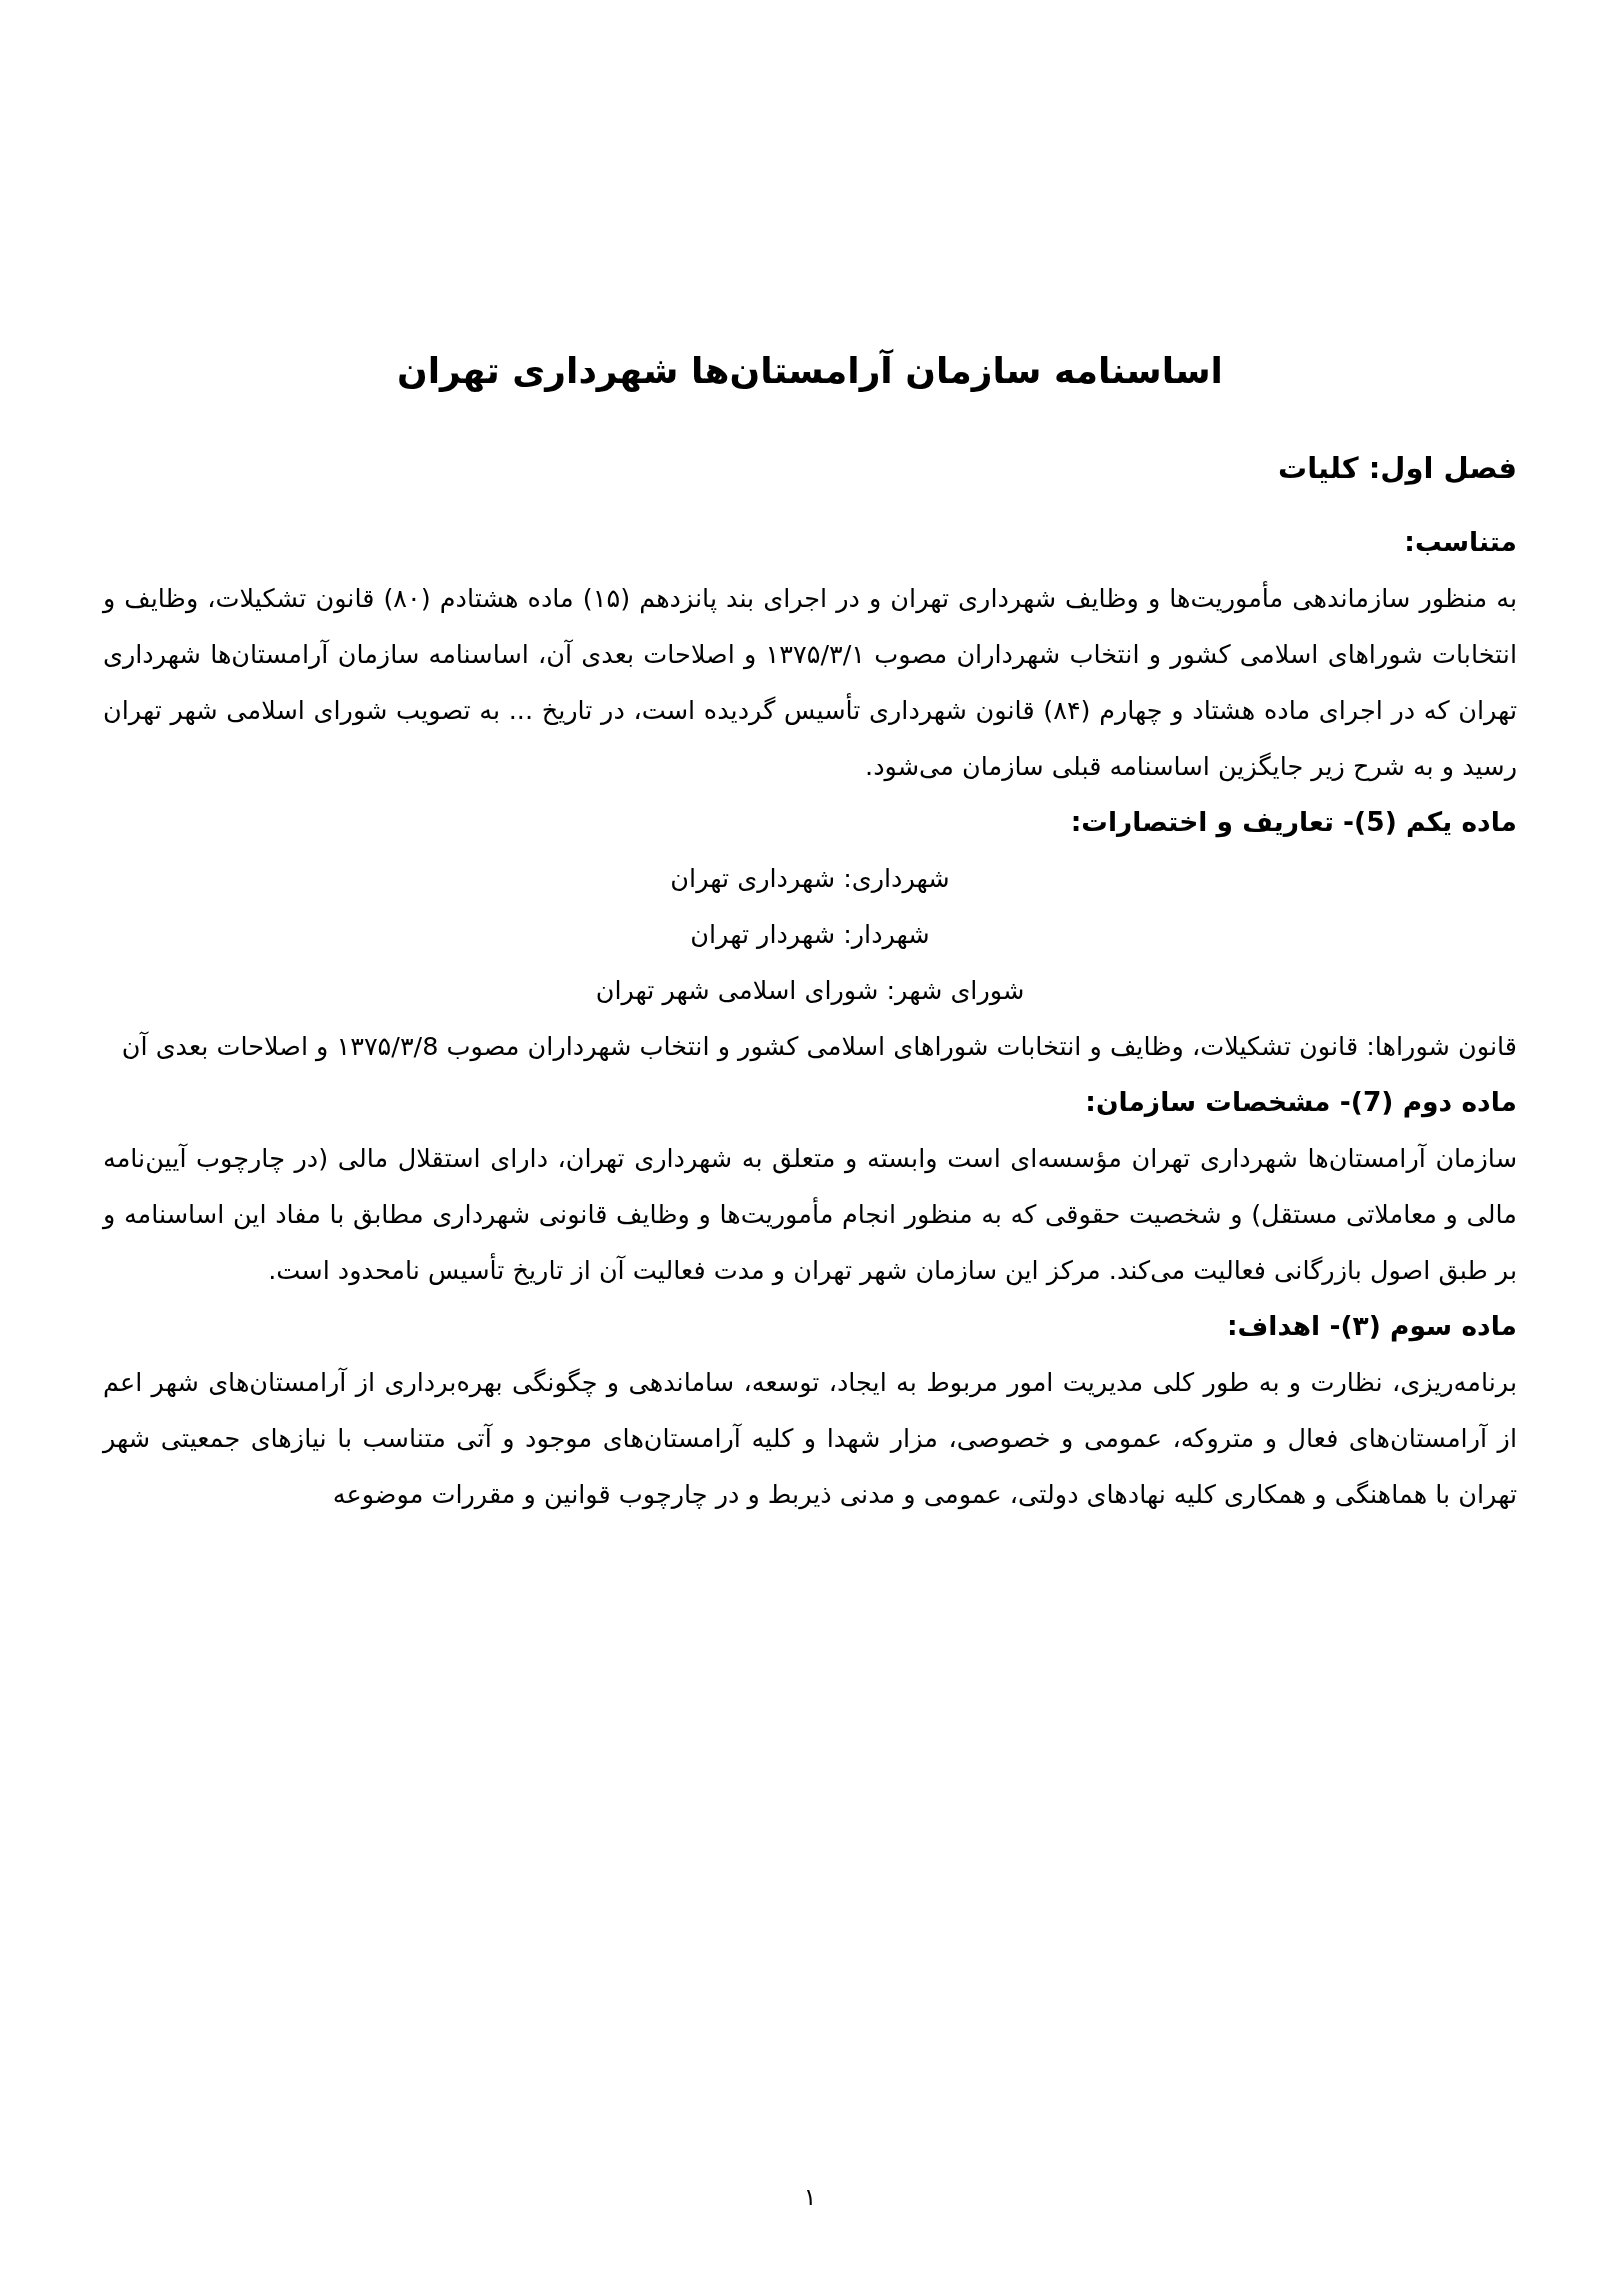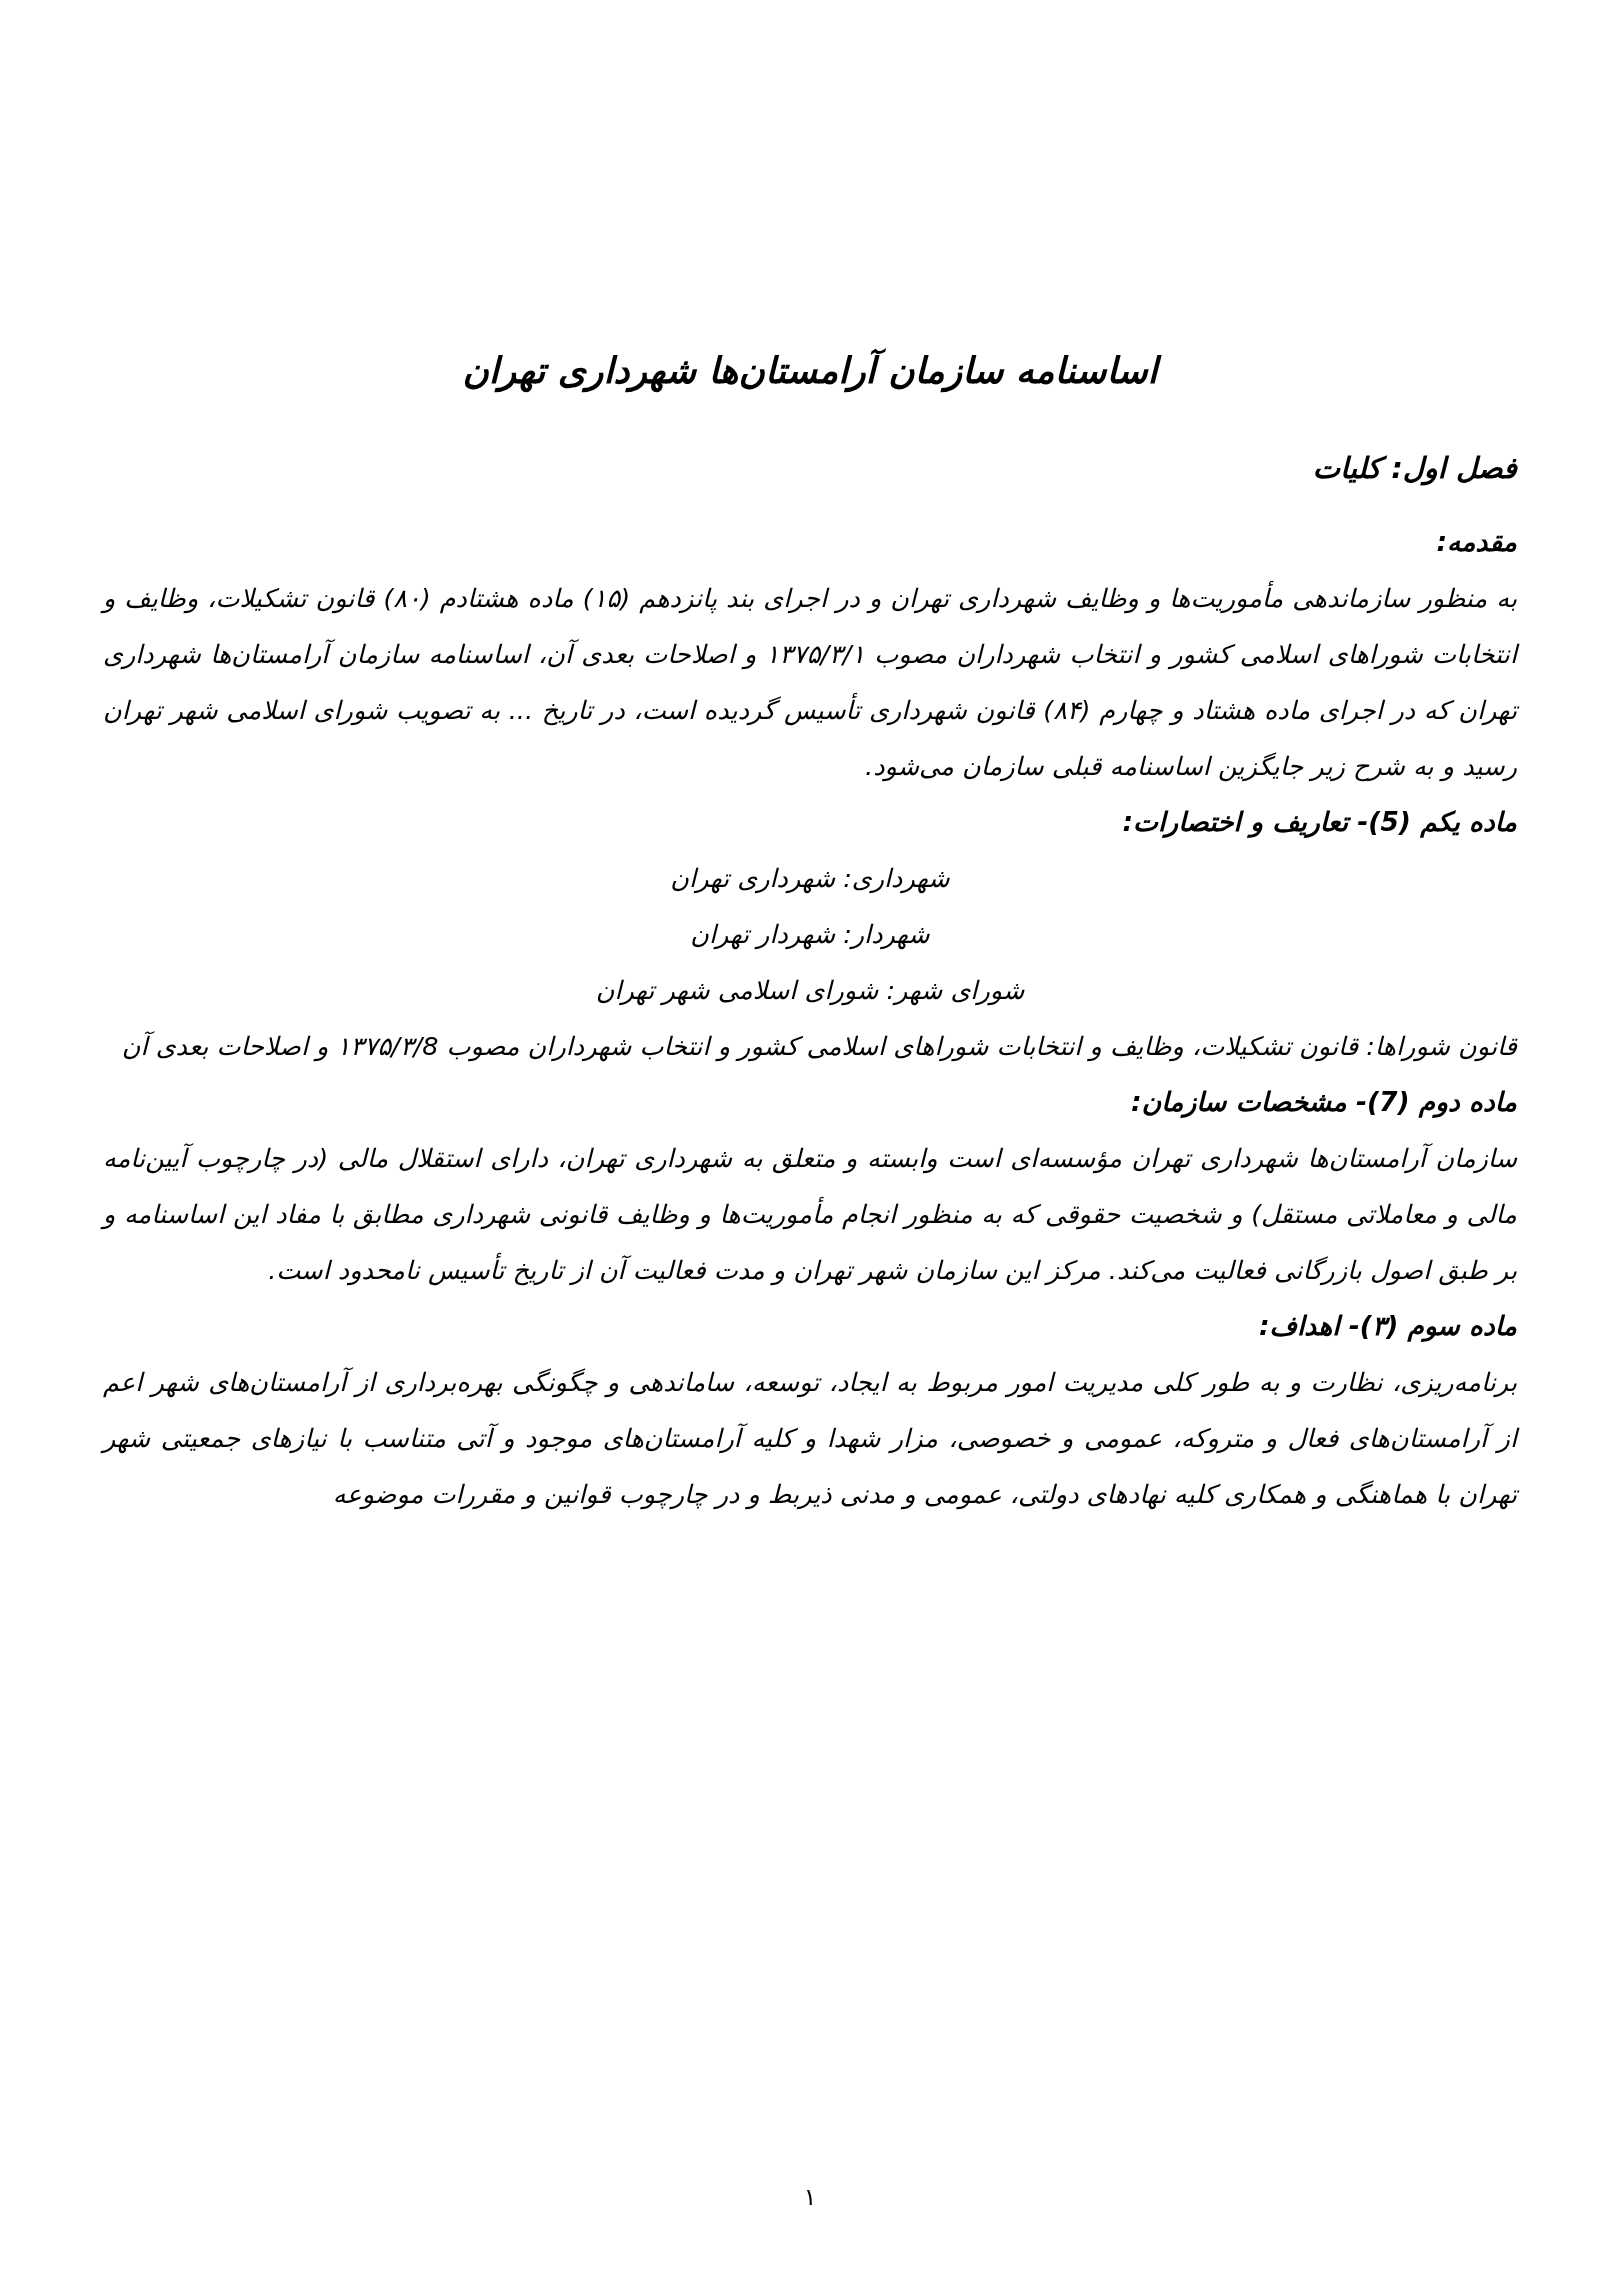--- a/index.html
+++ b/index.html
@@ -10,21 +10,20 @@
     height: 2293px;
     margin: 0 auto;
     background: #ffffff;
     color: #000000;
     font-family: "DejaVu Sans", sans-serif;
     direction: rtl;
     overflow: hidden;
   }
   .content {
     padding: 0 103px;
-    font-style: italic;
   }
   .doc-title {
     margin-top: 345px;
     font-size: 36px;
     font-weight: bold;
     line-height: 51px;
     text-align: center;
   }
   .chapter-heading {
     margin-top: 50px;
@@ -72,21 +71,21 @@
 <body>
 
 <div class="page">
   <div class="content">
 
     <div class="doc-title">اساسنامه سازمان آرامستان‌ها شهرداری تهران</div>
 
     <div class="chapter-heading">فصل اول: کلیات</div>
 
     <div class="section-block first-section">
-      <div class="section-heading">مقدمه:</div>
+      <div class="section-heading">متناسب:</div>
       <div class="para">به منظور سازماندهی مأموریت‌ها و وظایف شهرداری تهران و در اجرای بند پانزدهم (۱۵) ماده هشتادم (۸۰) قانون تشکیلات، وظایف و انتخابات شوراهای اسلامی کشور و انتخاب شهرداران مصوب ۱۳۷۵/۳/۱ و اصلاحات بعدی آن، اساسنامه سازمان آرامستان‌ها شهرداری تهران که در اجرای ماده هشتاد و چهارم (۸۴) قانون شهرداری تأسیس گردیده است، در تاریخ ... به تصویب شورای اسلامی شهر تهران رسید و به شرح زیر جایگزین اساسنامه قبلی سازمان می‌شود.</div>
     </div>
 
     <div class="section-block">
       <div class="section-heading">ماده یکم (5)- تعاریف و اختصارات:</div>
       <div class="def-line">شهرداری: شهرداری تهران</div>
       <div class="def-line">شهردار: شهردار تهران</div>
       <div class="def-line">شورای شهر: شورای اسلامی شهر تهران</div>
       <div class="def-justify">قانون شوراها: قانون تشکیلات، وظایف و انتخابات شوراهای اسلامی کشور و انتخاب شهرداران مصوب ۱۳۷۵/۳/8 و اصلاحات بعدی آن</div>
     </div>

